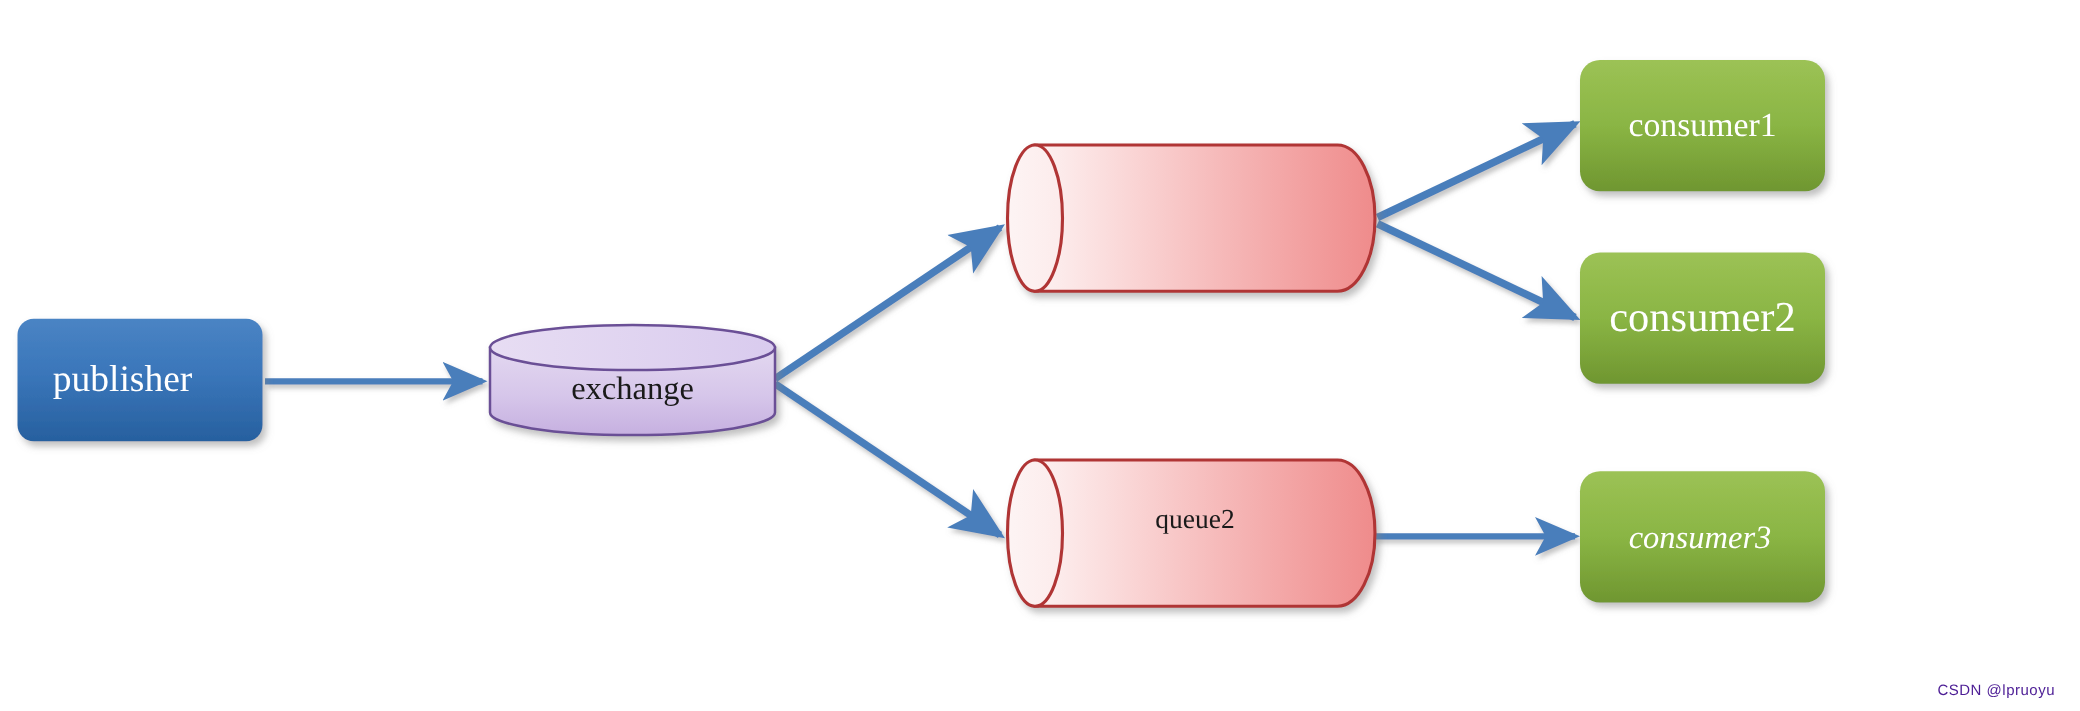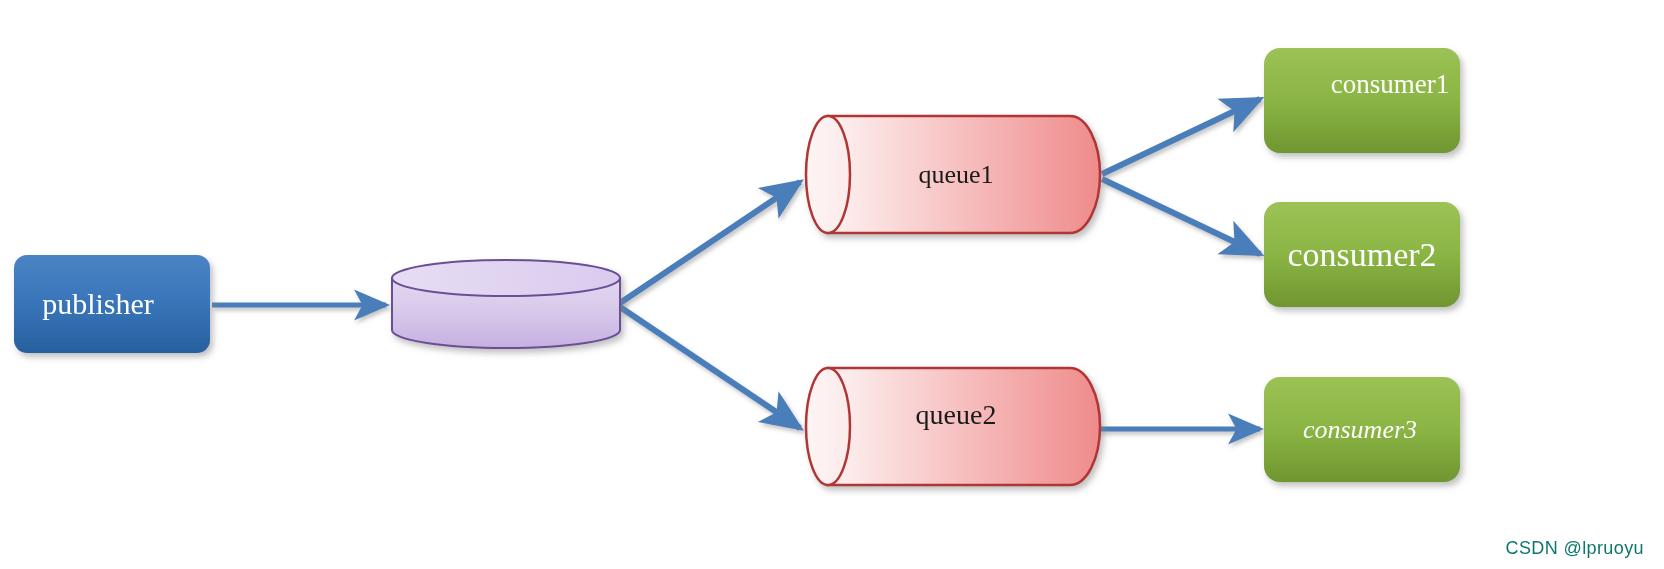--- a/index.html
+++ b/index.html
@@ -33,22 +33,22 @@
     white-space: nowrap;
     font-family: "Liberation Serif", "DejaVu Serif", serif;
   }
   .label-white { color: #ffffff; }
   .label-dark  { color: #1a1a1a; }
   .watermark {
     position: absolute;
     right: 20px;
     bottom: 10px;
     font-family: "Liberation Sans", sans-serif;
-    font-size: 18px;
-    color: #0f766e;
+    font-size: 12px;
+    color: #4c1d95;
     letter-spacing: 0.4px;
     white-space: nowrap;
   }
 </style>
 </head>
 <body>
 
 <div id="canvas">
 
   <svg class="layer" viewBox="0 0 1664 569">
@@ -139,26 +139,26 @@
     <g filter="url(#softShadow)">
       <rect x="1264" y="202" width="196" height="105" rx="16" ry="16" fill="url(#gradGreen)"></rect>
     </g>
     <g filter="url(#softShadow)">
       <rect x="1264" y="377" width="196" height="105" rx="16" ry="16" fill="url(#gradGreen)"></rect>
     </g>
   </svg>
 
   <div class="node-label label-white" style="left:0; top:255px; width:196px; height:98px; font-size:30px;">publisher</div>
 
+  <div class="node-label label-dark" style="left:392px; top:286px; width:228px; height:50px; font-size:26px;">exchange</div>
 
-  <div class="node-label label-dark" style="left:828px; top:116px; width:256px; height:117px; font-size:26px;">queue1</div>
 
-  <div class="node-label label-dark" style="left:828px; top:368px; width:256px; height:94px; font-size:28px;">queue2</div>
+  <div class="node-label label-dark" style="left:828px; top:368px; width:256px; height:94px; font-size:22px;">queue2</div>
 
-  <div class="node-label label-white" style="left:1264px; top:32px; width:196px; height:105px; font-size:27px;margin-left:28px;">consumer1</div>
+  <div class="node-label label-white" style="left:1264px; top:48px; width:196px; height:105px; font-size:27px;">consumer1</div>
 
   <div class="node-label label-white" style="left:1264px; top:202px; width:196px; height:105px; font-size:34px;">consumer2</div>
 
   <div class="node-label label-white" style="left:1264px; top:377px; width:192px; height:105px; font-size:26px;font-style:italic;">consumer3</div>
 
   <div class="watermark">CSDN @lpruoyu</div>
 
 </div>
 
 </body></html>

